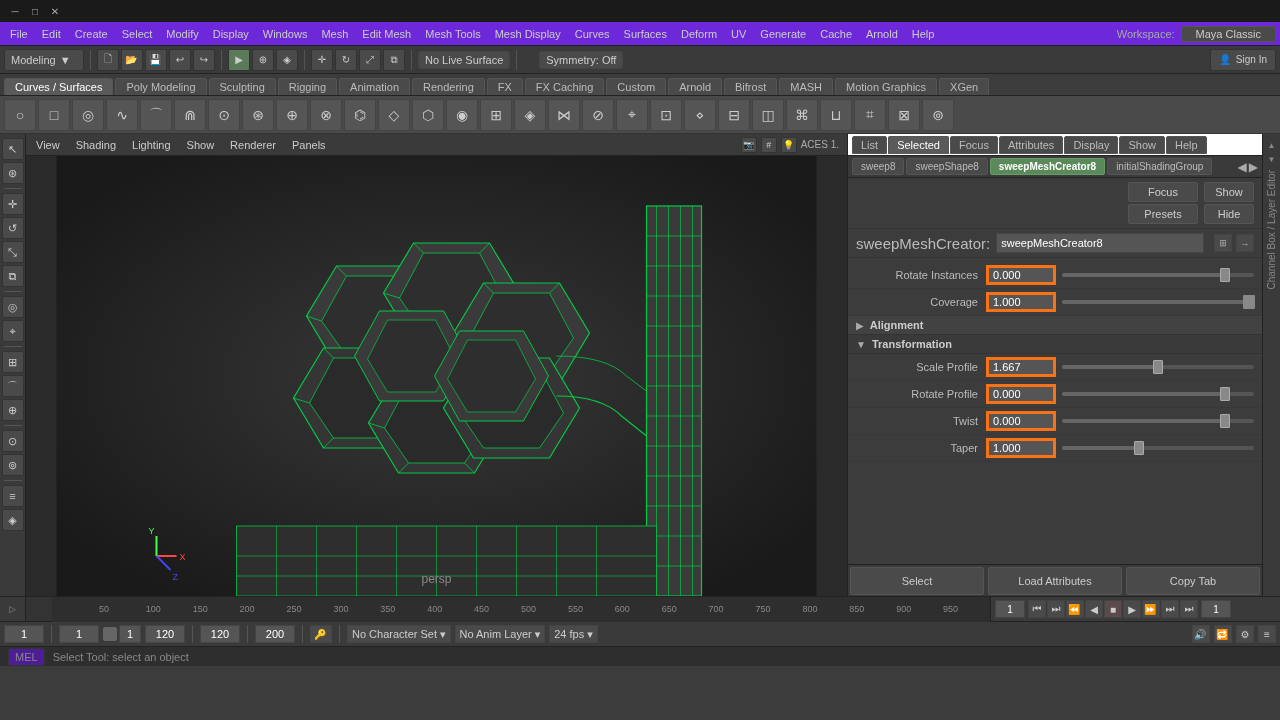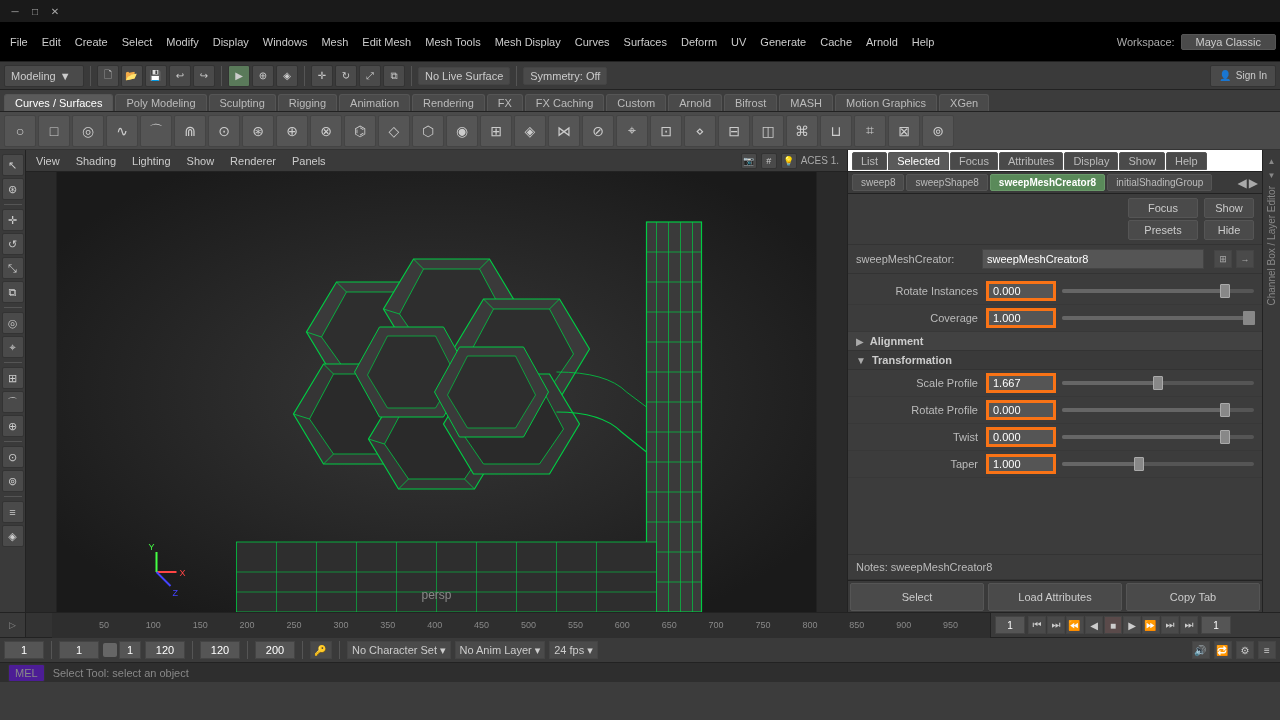--- a/index.html
+++ b/index.html
@@ -8,21 +8,21 @@
     
     #titlebar {
       height: 22px; background: #1a1a1a; display: flex; align-items: center; justify-content: space-between; padding: 0 8px; color: #bbb;
     }
     #titlebar .title { font-size: 11px; }
     #titlebar .controls { display: flex; gap: 6px; }
     #titlebar .win-btn { width: 14px; height: 14px; display: flex; align-items: center; justify-content: center; font-size: 10px; cursor: pointer; color: #aaa; }
 
     
     #menubar {
-      height: 40px; background: #000000; display: flex; align-items: center; padding: 0 4px; gap: 2px; border-bottom: 1px solid #222;
+      height: 24px; background: #6d28d9; display: flex; align-items: center; padding: 0 4px; gap: 2px; border-bottom: 1px solid #222;
     }
     #menubar .menu-item { padding: 2px 6px; font-size: 11px; color: #ccc; cursor: pointer; border-radius: 2px; }
 
     
     #toolbar1 {
       height: 28px; background: #3a3a3a; display: flex; align-items: center; padding: 0 4px; gap: 2px; border-bottom: 1px solid #222;
     }
     .tb-sep { width: 1px; height: 20px; background: #555; margin: 0 4px; }
     .tb-btn { width: 22px; height: 22px; background: #4a4a4a; border: 1px solid #333; border-radius: 2px; display: flex; align-items: center; justify-content: center; cursor: pointer; font-size: 10px; color: #ccc; }
     .tb-dropdown { height: 22px; background: #4a4a4a; border: 1px solid #333; border-radius: 2px; padding: 0 6px; display: flex; align-items: center; gap: 4px; cursor: pointer; font-size: 11px; color: #ccc; min-width: 80px; }
@@ -82,21 +82,21 @@
     
     #attr-action-row {
       display: flex; align-items: center; padding: 4px 8px; gap: 6px; border-bottom: 1px solid #333;
     }
     .attr-action-btn { padding: 3px 10px; background: #4a4a4a; border: 1px solid #555; border-radius: 2px; font-size: 11px; color: #ccc; cursor: pointer; }
 
     
     #node-name-row {
       display: flex; align-items: center; padding: 4px 8px; gap: 6px; border-bottom: 1px solid #333;
     }
-    #node-name-label { font-size: 11px; color: #bbb; min-width: 120px; }
+    #node-name-label { font-size: 15px; color: #bbb; min-width: 120px; }
     #node-name-input { flex: 1; height: 20px; background: #555; border: 1px solid #444; color: #fff; padding: 0 4px; font-size: 11px; }
     .node-link-icons { display: flex; gap: 4px; margin-left: 4px; }
     .node-link-icon { width: 18px; height: 18px; background: #4a4a4a; border: 1px solid #444; display: flex; align-items: center; justify-content: center; font-size: 9px; cursor: pointer; color: #aaa; }
 
     
     #attr-list { flex: 1; overflow-y: auto; padding: 4px 0; }
     .attr-section-header {
       display: flex; align-items: center; padding: 3px 8px; background: #424242; cursor: pointer; border-bottom: 1px solid #333;
     }
     .attr-section-arrow { margin-right: 6px; font-size: 10px; color: #aaa; }
@@ -209,21 +209,21 @@
   <div class="tb-btn">⊕</div>
   <div class="tb-btn">◈</div>
   <div class="tb-sep"></div>
   <div class="tb-btn">✛</div>
   <div class="tb-btn">↻</div>
   <div class="tb-btn">⤢</div>
   <div class="tb-btn">⧉</div>
   <div class="tb-sep"></div>
   <span class="tb-text" style="background:#4a4a4a;border:1px solid #444;padding:2px 6px;border-radius:2px;cursor:pointer;">No Live Surface</span>
   <div class="tb-sep"></div>
-  <span class="tb-text" style="background:#4a4a4a;border:1px solid #444;padding:2px 6px;border-radius:2px;cursor:pointer;">Symmetry: Off</span>
+  <span class="tb-text" style="background:#4a4a4a;border:1px solid #444;padding:2px 6px;border-radius:2px;cursor:pointer;margin-left:16px;">Symmetry: Off</span>
   <div style="margin-left:auto;display:flex;align-items:center;gap:4px;">
     <div class="tb-btn" style="width:auto;padding:0 8px;">
       <span>👤</span>
       <span style="margin-left:4px;">Sign In</span>
     </div>
   </div>
 </div>
 
 <div id="shelf-tabs">
   <div class="shelf-tab active">Curves / Surfaces</div>
@@ -553,24 +553,20 @@
         <span class="attr-label">Taper</span>
         <input class="attr-input" type="text" value="1.000" style="">
         <div class="attr-slider" style="flex:1;margin-left:6px;height:4px;background:#555;border-radius:2px;position:relative;">
           <div class="attr-slider-fill" style="width:40%;background:#666;height:100%;border-radius:2px;"></div>
           <div class="attr-slider-thumb" style="left:calc(40% - 5px);top:-5px;width:10px;height:14px;background:#888;border:1px solid #aaa;border-radius:1px;position:absolute;cursor:pointer;"></div>
         </div>
       </div>
 
     </div>
 
-    <div id="notes-row" style="padding:6px 8px;border-top:1px solid #333;border-bottom:1px solid #333;background:#3c3c3c;">
-      <span>Notes: </span>
-      <span>sweepMeshCreator8</span>
-    </div>
 
     <div id="attr-bottom-btns">
       <div class="attr-bottom-btn">Select</div>
       <div class="attr-bottom-btn">Load Attributes</div>
       <div class="attr-bottom-btn">Copy Tab</div>
     </div>
 
   </div>
 
   <div id="sidebar-narrow">

